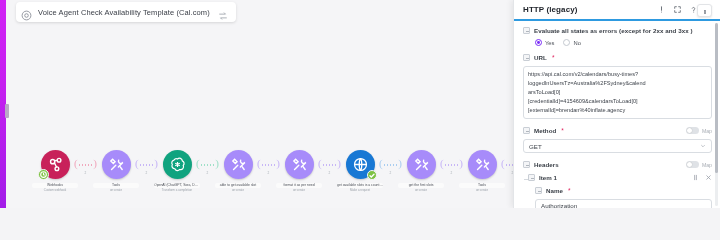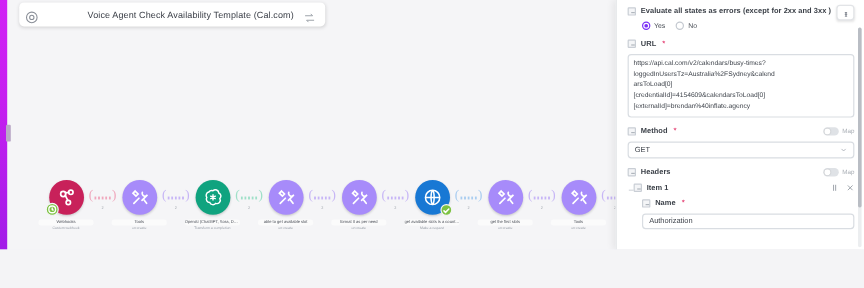--- a/index.html
+++ b/index.html
@@ -29,21 +29,21 @@
   
   .title-bar {
     position: absolute; left: 10px; top: 2px; height: 20px;
     display: flex; align-items: center; gap: 6px;
     background: #ffffff; border-radius: 4px;
     padding: 0 8px 0 5px;
     box-shadow: 0 1px 3px rgba(0,0,0,.13);
     z-index: 25;
   }
   .tb-icon { width: 11px; height: 11px; flex: none; color: #8a8f98; }
-  .tb-title { font-size: 7.5px; color: #3c4049; white-space: nowrap; letter-spacing: .1px; margin-left: 35px; }
+  .tb-title { font-size: 7.5px; color: #3c4049; white-space: nowrap; letter-spacing: .1px; }
   .tb-swap { width: 10px; height: 10px; flex: none; color: #9aa0a8; margin-left: 2px; }
 
   
   .flow {
     position: absolute; left: 30px; top: 150px;
     height: 58px; width: 500px;
     display: flex; align-items: flex-start;
   }
   .node-wrap {
     position: relative; display: flex; flex-direction: column; align-items: center;
@@ -470,20 +470,47 @@
         </div>
         <div class="node-label">Get all the busy hours</div>
         <div class="node-sub">Make a request</div>
       </div>
 
     </div>
   </div>
 
   <div class="panel">
 
+    <div class="panel-head">
+      <span class="panel-title">HTTP (legacy)</span>
+      <div class="panel-head-actions">
+        <span class="ph-icon">
+          <svg viewBox="0 0 16 16" fill="none" stroke="currentColor" stroke-width="1.8" stroke-linecap="round">
+            <path d="M8 3v6.2"></path>
+              <circle cx="8" cy="12.6" r=".9" fill="currentColor" stroke="none"></circle>
+          </svg>
+        </span>
+        <span class="ph-icon">
+          <svg viewBox="0 0 16 16" fill="none" stroke="currentColor" stroke-width="1.6" stroke-linecap="round">
+            <path d="M3 6V3h3M13 6V3h-3M3 10v3h3M13 10v3h-3"></path>
+          </svg>
+        </span>
+        <span class="ph-icon">
+          <svg viewBox="0 0 16 16" fill="none" stroke="currentColor" stroke-width="1.6" stroke-linecap="round">
+            <path d="M5.8 5.6a2.3 2.3 0 1 1 2.6 3.2v1.1"></path>
+              <circle cx="8.3" cy="12.4" r=".9" fill="currentColor" stroke="none"></circle>
+          </svg>
+        </span>
+        <span class="ph-icon">
+          <svg viewBox="0 0 16 16" fill="none" stroke="currentColor" stroke-width="1.7" stroke-linecap="round">
+            <path d="M4 4l8 8M12 4l-8 8"></path>
+          </svg>
+        </span>
+      </div>
+    </div>
 
     <div class="panel-body">
 
       <div class="field">
         <div class="field-head">
           <span class="toggle-sq"></span>
           <span class="field-label">Evaluate all states as errors (except for 2xx and 3xx )</span>
         </div>
         <div class="radios">
           <label class="radio">

